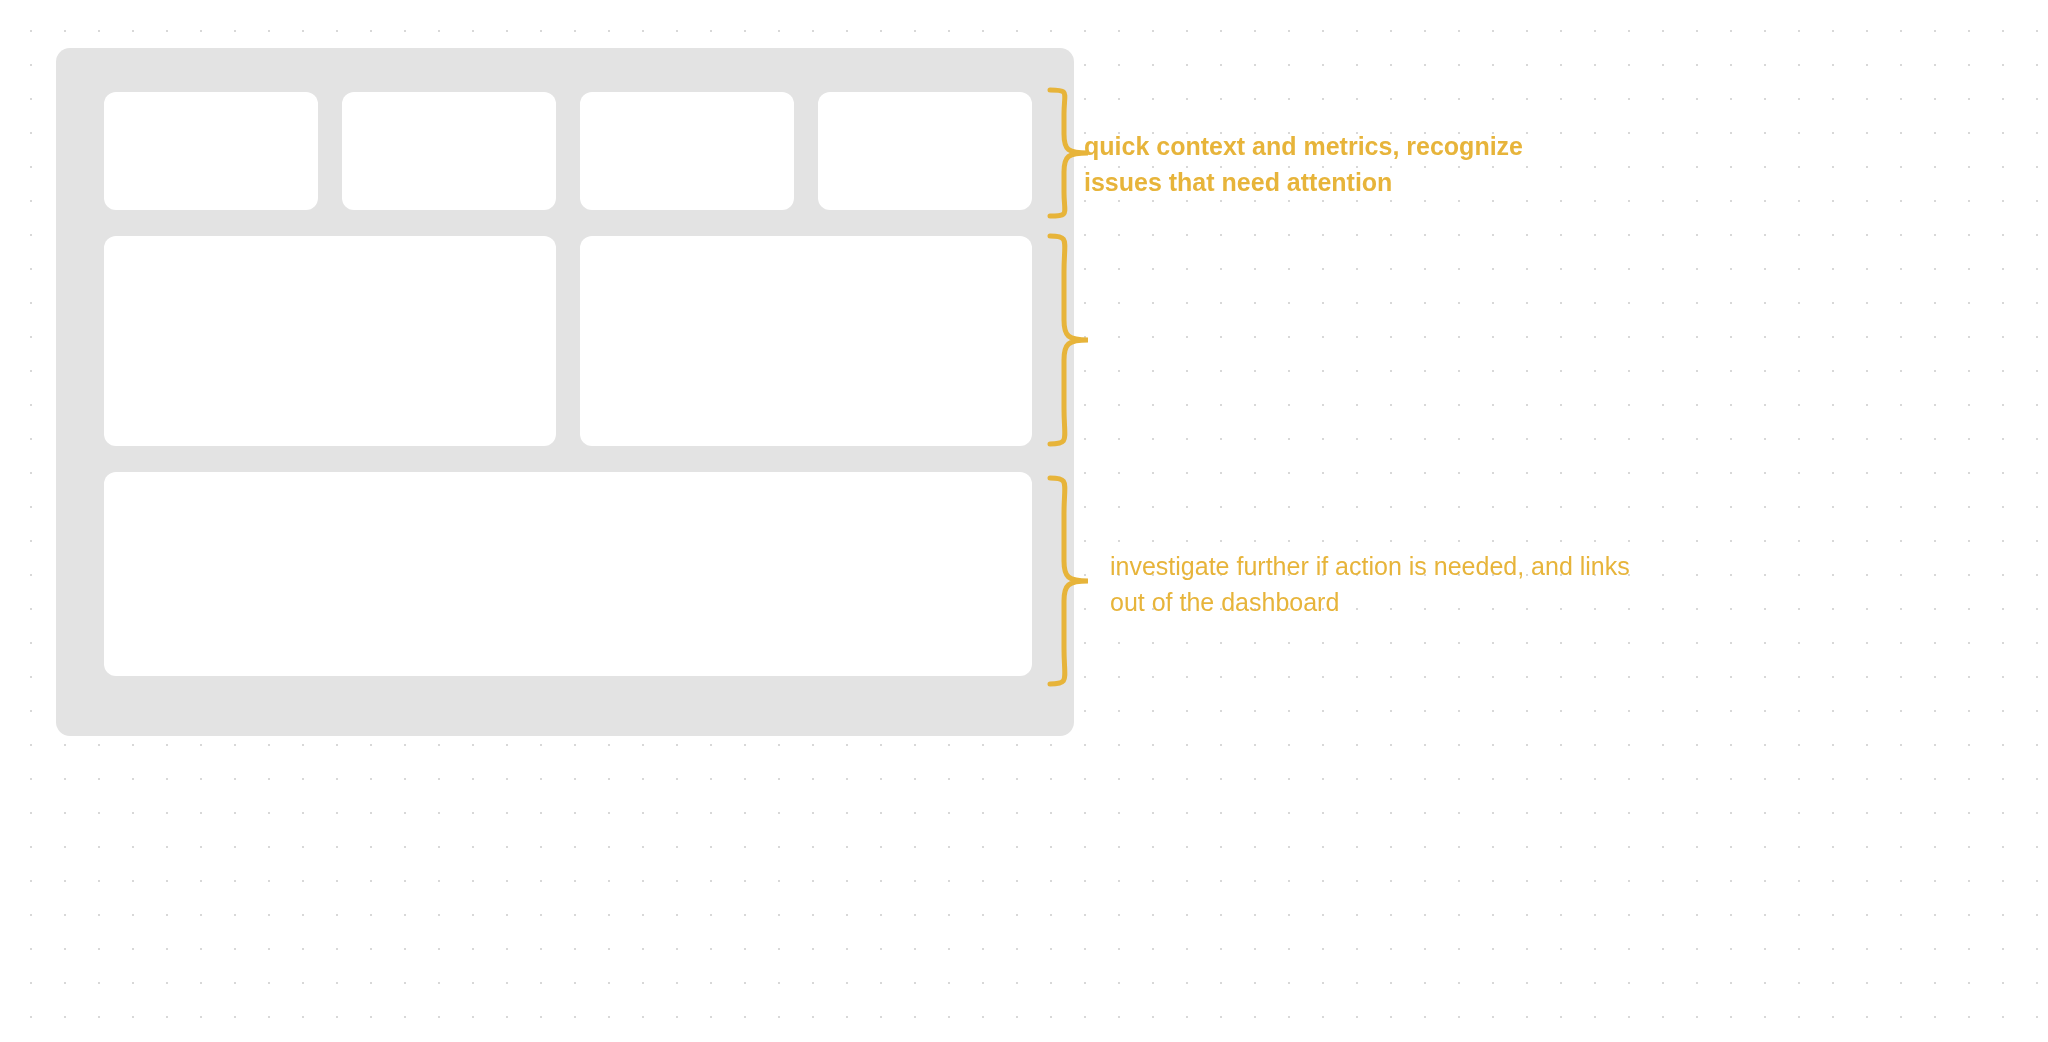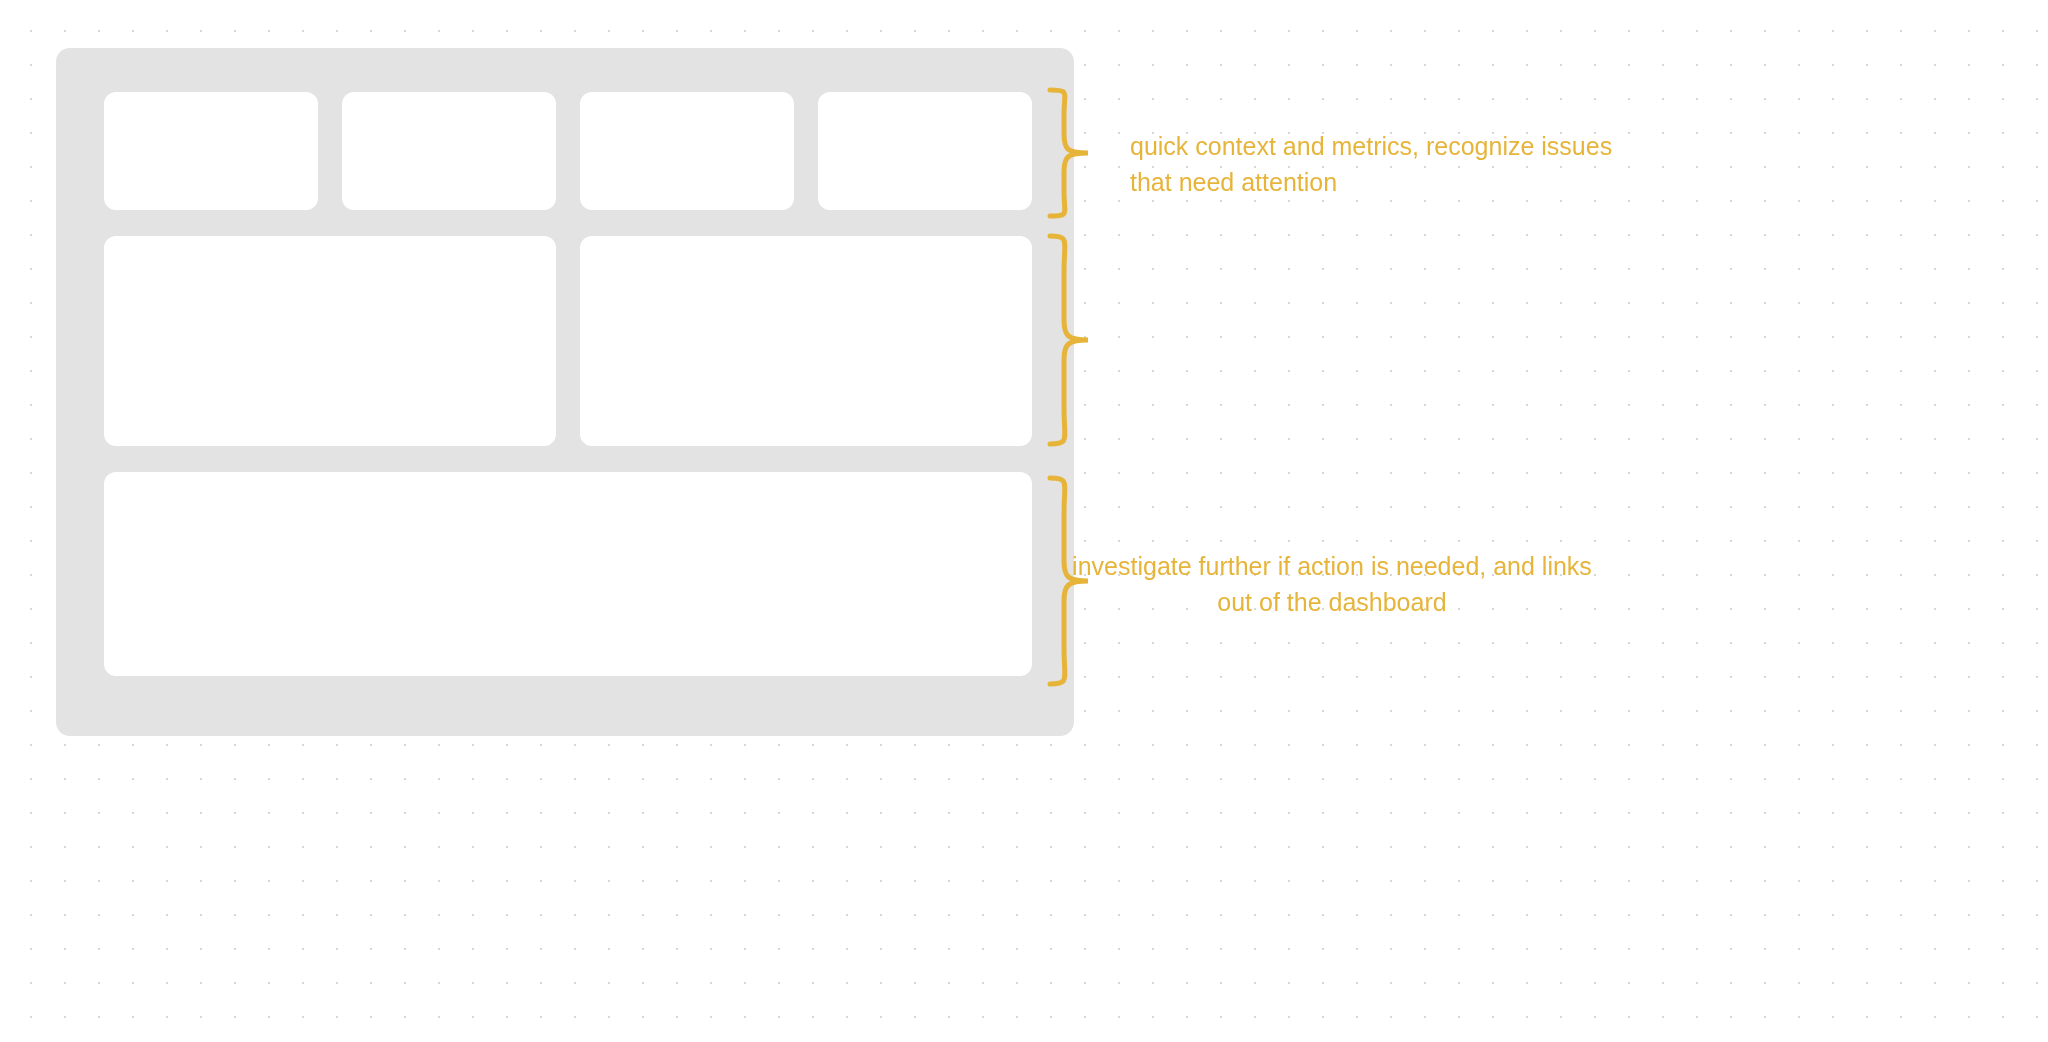--- a/index.html
+++ b/index.html
@@ -97,36 +97,36 @@
 
   <svg class="brace" style="left:1042px; top:84px; width:56px; height:138px;" viewBox="0 0 56 138" fill="none" stroke="#e7b43a" stroke-width="5" stroke-linecap="round">
     <path d="M8 6
              C 28 6, 22 8, 22 30
              L 22 50
              C 22 66, 26 69, 46 69
              C 26 69, 22 72, 22 88
              L 22 108
              C 22 130, 28 132, 8 132"></path>
   </svg>
-  <div class="annotation" style="left:1130px; top:128px;">quick context and metrics, recognize issues that need attention</div>
+  <div class="annotation" style="left:1084px; top:128px;font-weight:bold;">quick context and metrics, recognize issues that need attention</div>
 
   <svg class="brace" style="left:1042px; top:228px; width:56px; height:224px;" viewBox="0 0 56 224" fill="none" stroke="#e7b43a" stroke-width="5" stroke-linecap="round">
     <path d="M8 8
              C 28 8, 22 12, 22 44
              L 22 92
              C 22 108, 26 112, 46 112
              C 26 112, 22 116, 22 132
              L 22 180
              C 22 212, 28 216, 8 216"></path>
   </svg>
 
   <svg class="brace" style="left:1042px; top:470px; width:56px; height:222px;" viewBox="0 0 56 222" fill="none" stroke="#e7b43a" stroke-width="5" stroke-linecap="round">
     <path d="M8 8
              C 28 8, 22 12, 22 44
              L 22 91
              C 22 107, 26 111, 46 111
              C 26 111, 22 115, 22 131
              L 22 178
              C 22 210, 28 214, 8 214"></path>
   </svg>
-  <div class="annotation" style="left:1072px; top:548px;text-align:center;">investigate further if action is needed, and links out of the dashboard</div>
+  <div class="annotation" style="left:1110px; top:548px;">investigate further if action is needed, and links out of the dashboard</div>
 
 </div>
 
 </body></html>

